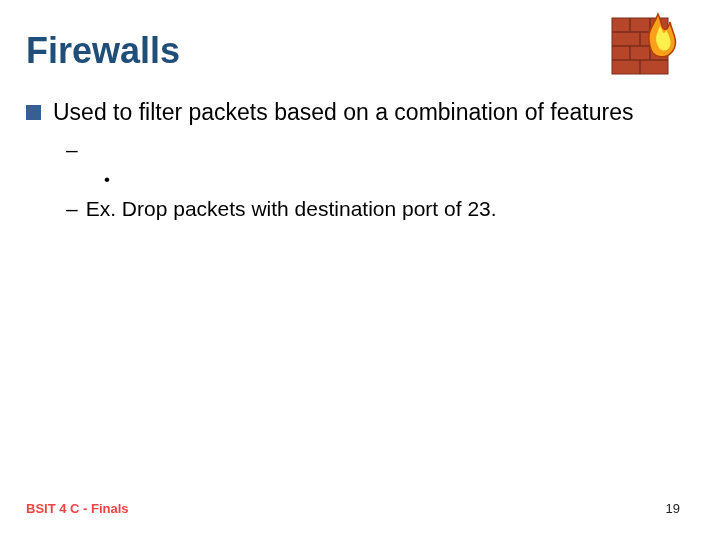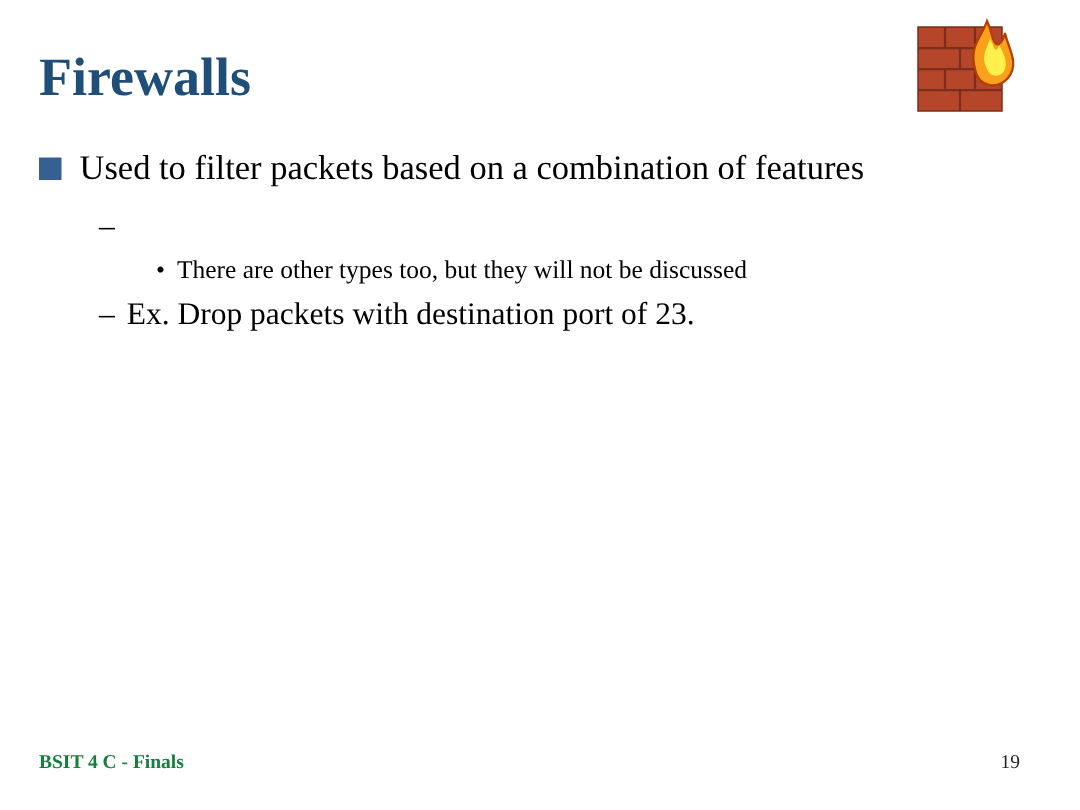--- a/index.html
+++ b/index.html
@@ -8,21 +8,20 @@
       height: 540px;
       background: #fff;
       font-family: Arial, Helvetica, sans-serif;
       position: relative;
       color: #000;
     }
     .slide {
       padding: 30px 26px 20px 26px;
       height: 100%;
       position: relative;
-      font-family: Liberation Serif, serif;
     }
     .title {
       font-size: 36px;
       font-weight: bold;
       color: #1f4e79;
       margin-bottom: 26px;
     }
     .content {
       font-size: 23px;
       line-height: 1.25;
@@ -63,21 +62,21 @@
     .dot {
       margin-right: 8px;
       flex-shrink: 0;
     }
     .footer {
       position: absolute;
       left: 26px;
       bottom: 24px;
       font-size: 13px;
       font-weight: bold;
-      color: #15803d;
+      color: #ef4444;
     }
     .page-num {
       position: absolute;
       right: 40px;
       bottom: 24px;
       font-size: 13px;
       color: #222;
     }
     .corner-icon {
       position: absolute;
@@ -123,21 +122,20 @@
       <span class="sq-bullet"></span>
       <span>Used to filter packets based on a combination of features</span>
     </div>
 
     <div class="lvl1">
       <span class="dash">–</span>
     </div>
 
     <div class="lvl2">
       <span class="dot">•</span>
-      <span>There are other types too, but they will not be discussed</span>
     </div>
 
     <div class="lvl1">
       <span class="dash">–</span>
       <span>Ex. Drop packets with destination port of 23.</span>
     </div>
 
   </div>
 
   <div class="footer">BSIT 4 C - Finals</div>

